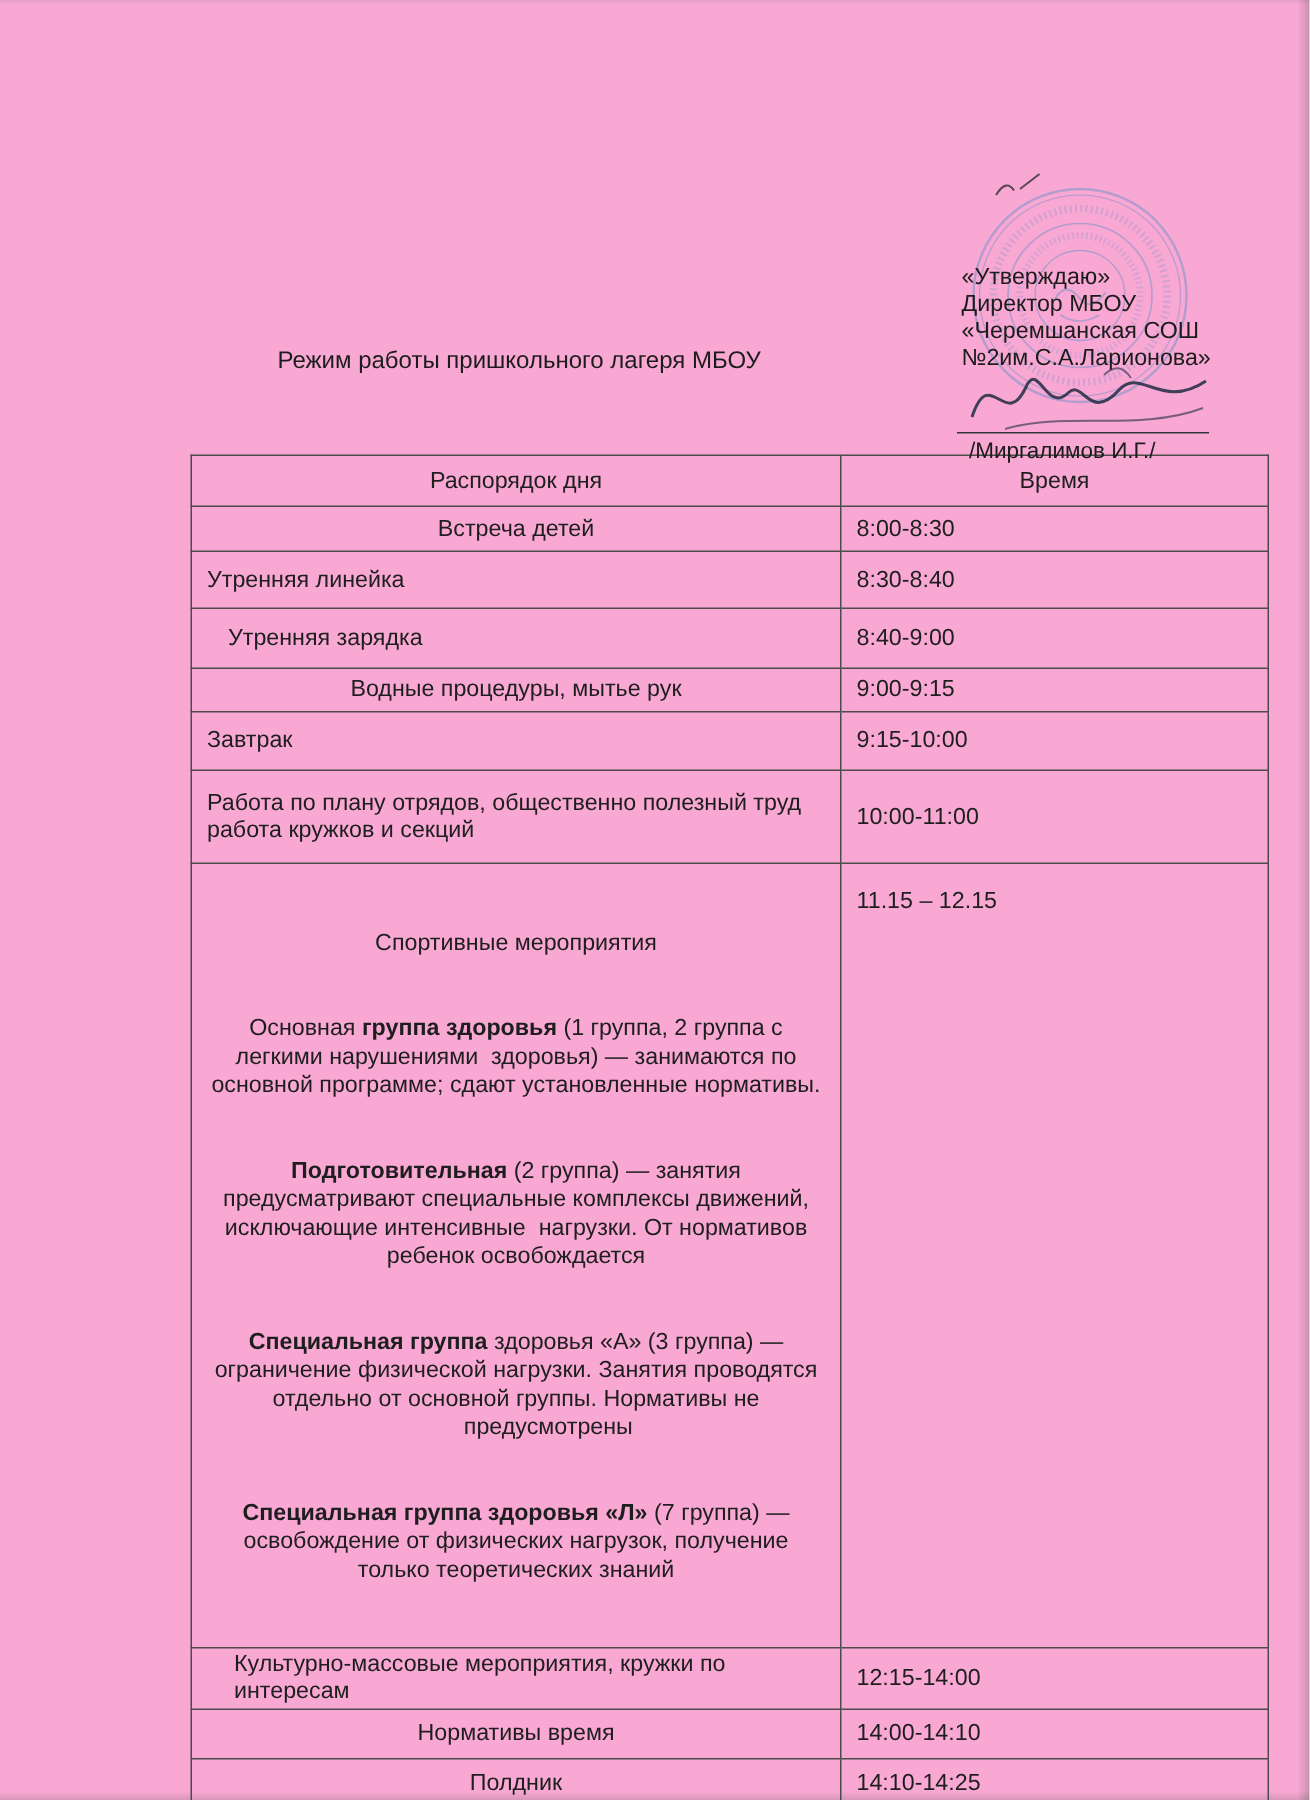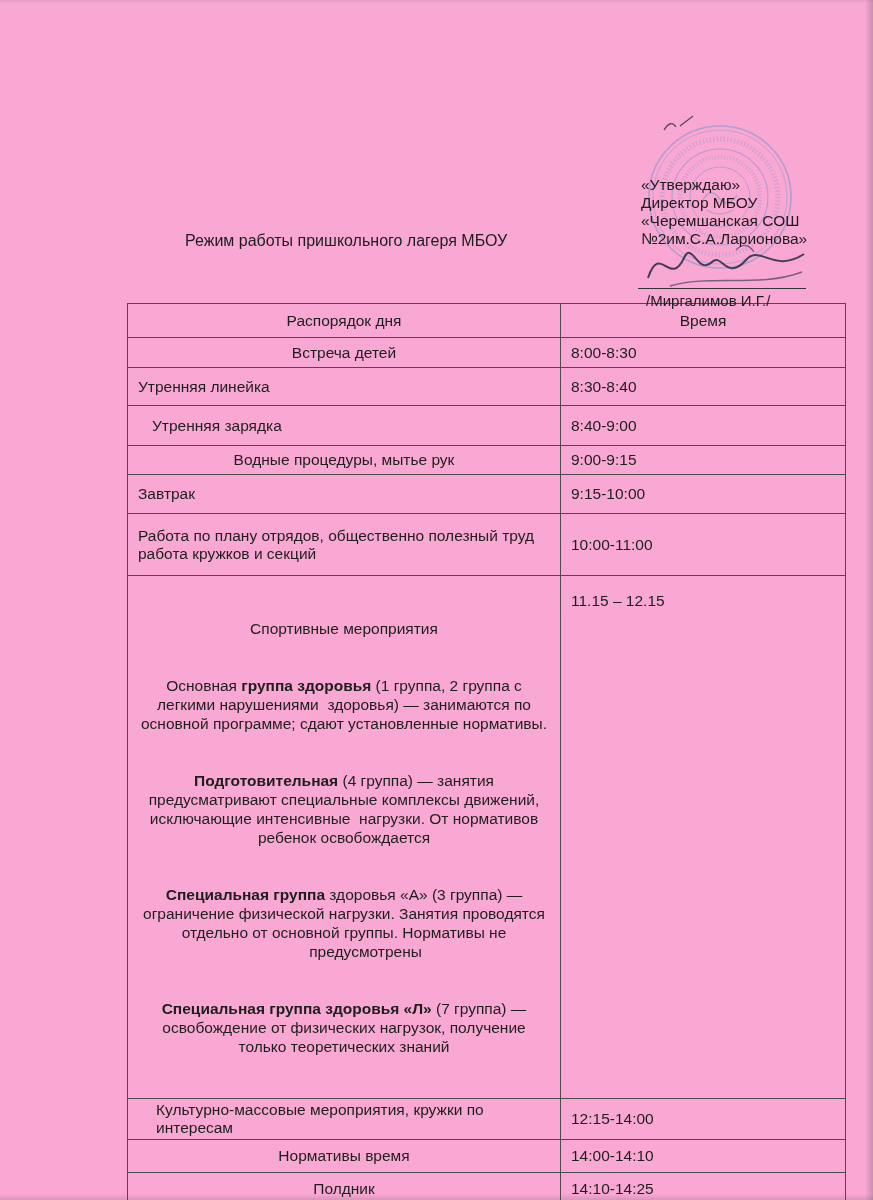--- a/index.html
+++ b/index.html
@@ -161,21 +161,21 @@
     <tr>
       <td class="l pre">Работа по плану отрядов, общественно полезный труд
 работа кружков и секций</td>
       <td class="l">10:00-11:00</td>
     </tr>
 
     <tr class="big">
       <td class="l sport">
         <p><span>Спортивные мероприятия</span></p>
         <p><span>Основная </span><span class="b">группа здоровья</span><span> (1 группа, 2 группа с легкими нарушениями  здоровья) — занимаются по основной программе; сдают установленные нормативы.</span></p>
-        <p><span class="b">Подготовительная</span><span> (4 группа) — занятия предусматривают специальные комплексы движений, исключающие интенсивные  нагрузки. От нормативов ребенок освобождается</span></p>
+        <p><span class="b">Подготовительная</span><span> (2 группа) — занятия предусматривают специальные комплексы движений, исключающие интенсивные  нагрузки. От нормативов ребенок освобождается</span></p>
         <p><span class="b">Специальная группа</span><span> здоровья «А» (3 группа) — ограничение физической нагрузки. Занятия проводятся отдельно от основной группы. Нормативы не
           предусмотрены</span></p>
         <p><span class="b">Специальная группа здоровья «Л»</span><span> (7 группа) — освобождение от физических нагрузок, получение только теоретических знаний</span></p>
       </td>
       <td class="l time-top">11.15 – 12.15</td>
     </tr>
 
     <tr>
       <td class="l li2">Культурно-массовые мероприятия, кружки по интересам</td>
       <td class="l">12:15-14:00</td>

